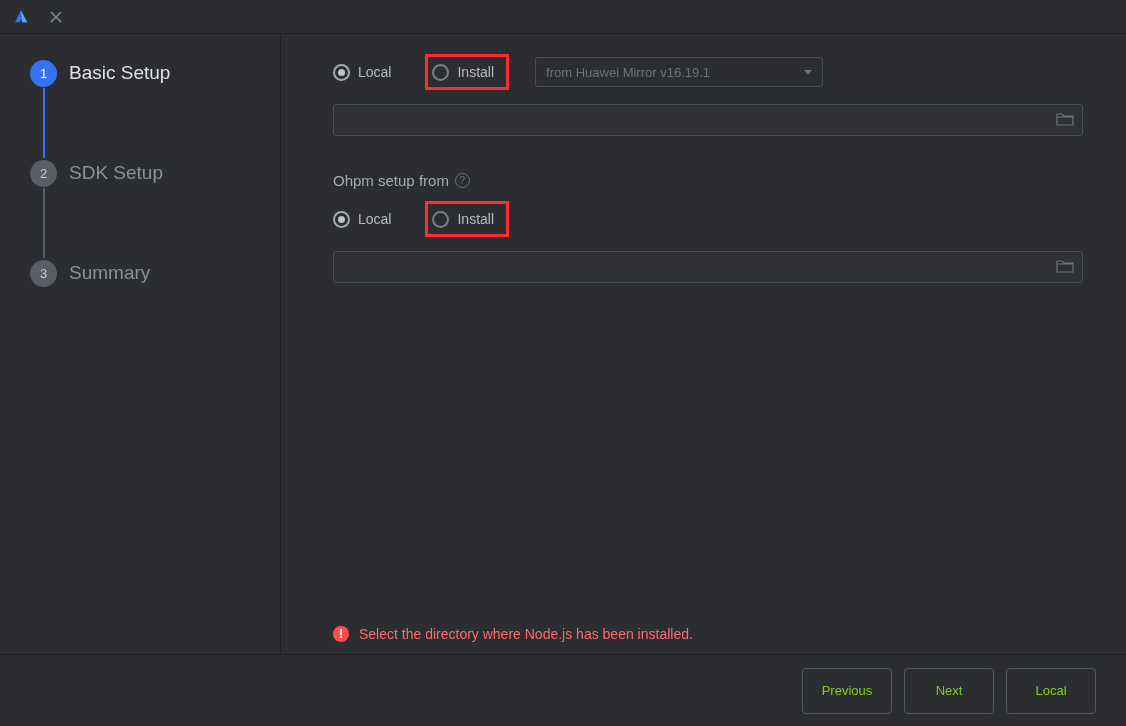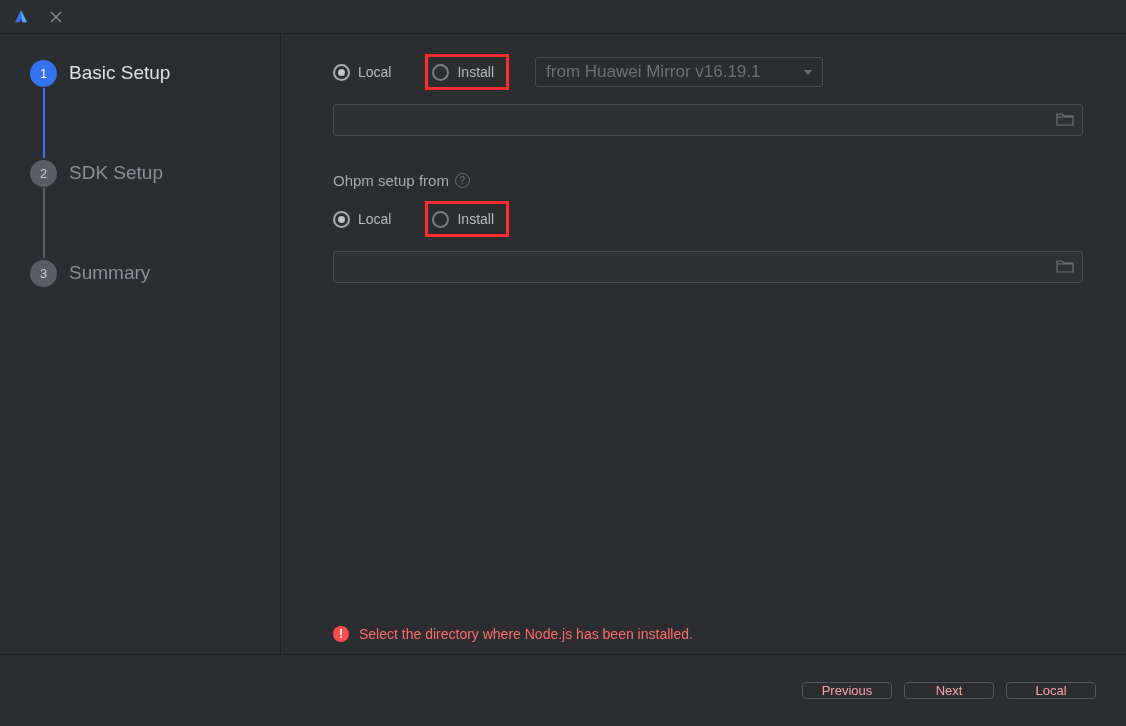--- a/index.html
+++ b/index.html
@@ -30,33 +30,33 @@
 
   .radio-row { display: flex; align-items: center; gap: 16px; margin-bottom: 14px; }
   .radio-group { display: flex; align-items: center; gap: 8px; padding-right: 18px; height: 30px;}
   .radio-outer { width: 17px; height: 17px; border-radius: 50%; border: 2px solid #7a7d83; display: flex; align-items: center; justify-content: center; }
   .radio-outer.selected { border-color: #a7aab0; }
   .radio-inner { width: 7px; height: 7px; border-radius: 50%; background: #c0c3c8; }
   .radio-label { color: #b7babf; font-size: 14px; }
 
   .highlight-box { border: 3px solid #ff2d2d; padding: 1px 8px 1px 4px; display: flex; align-items: center; gap:8px; height:36px}
 
-  .dropdown { margin-left: 10px; height: 30px; width: 288px; border: 1px solid #4a4d52; border-radius: 3px; display: flex; align-items: center; padding: 0 10px; color: #6e7278; font-size: 17px; justify-content: space-between; background:#2b2d30;}
+  .dropdown { margin-left: 10px; height: 30px; width: 288px; border: 1px solid #4a4d52; border-radius: 3px; display: flex; align-items: center; padding: 0 10px; color: #6e7278; font-size: 13px; justify-content: space-between; background:#2b2d30;}
   .dropdown-caret { border-left: 4px solid transparent; border-right: 4px solid transparent; border-top: 5px solid #6e7278; }
 
   .path-input { width: 750px; height: 32px; border: 1px solid #4a4d52; border-radius: 3px; background: #2f3134; display: flex; align-items: center; justify-content: flex-end; padding: 0 8px; }
   .folder-icon { color: #6e7278; }
 
   .section-gap { height: 36px; }
 
   .error-row { position: absolute; bottom: 12px; left: 52px; display: flex; align-items: center; gap: 10px; color: #ff6b6b; font-size: 14px; }
   .error-icon { width: 16px; height: 16px; border-radius: 50%; background: #ff4d4d; color: #fff; display: flex; align-items: center; justify-content: center; font-size: 12px; font-weight: bold; }
 
   .footer { height: 72px; border-top: 1px solid #1e1f22; display: flex; align-items: center; justify-content: flex-end; padding: 0 30px; gap: 12px; }
-  .btn { min-width: 90px; height: 17px; border: 1px solid #55585e; border-radius: 4px; background: #2b2d30; color: #fca5a5; font-size: 13px; display: flex; align-items: center; justify-content: center; cursor: pointer; }
+  .btn { min-width: 90px; height: 46px; border: 1px solid #55585e; border-radius: 4px; background: #2b2d30; color: #84cc16; font-size: 13px; display: flex; align-items: center; justify-content: center; cursor: pointer; }
 </style>
 </head>
 <body>
 
 <div class="titlebar">
   <span class="titlebar-icon">
     <svg viewBox="0 0 24 24">
         <path d="M12 3 L20 19 L14 19 L12 15 L10 19 L4 19 Z" fill="#3573f0"></path>
         <path d="M12 3 L20 19 L14 19 Z" fill="#5fa8ff"></path>
       </svg>

